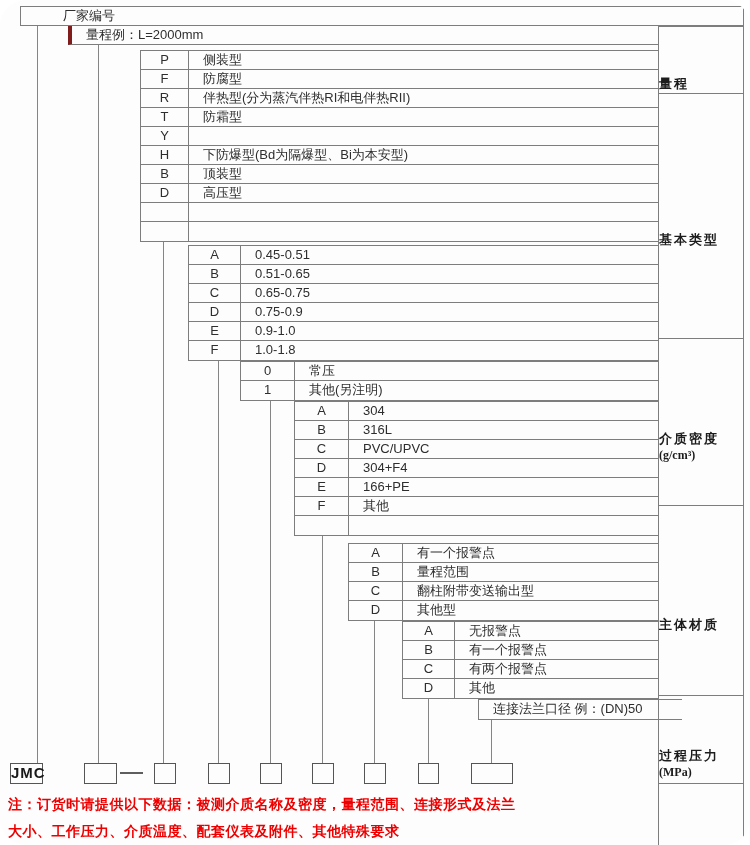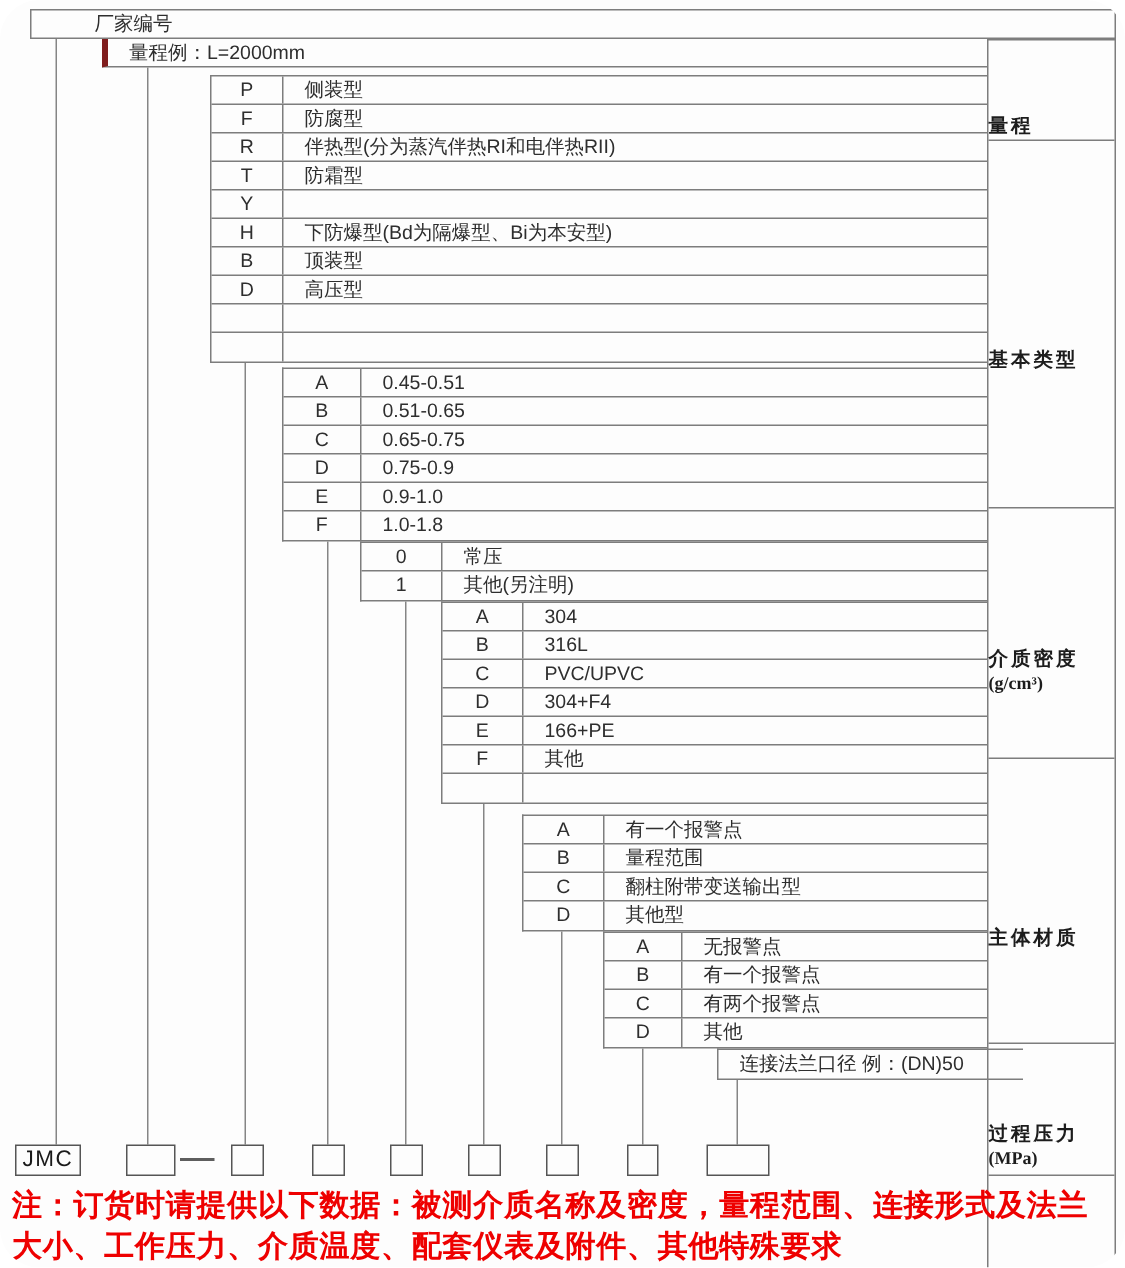--- a/index.html
+++ b/index.html
@@ -30,32 +30,32 @@
   .g-density { left:188px; top:245px; width:470px; height:116px; --cw:52px; }
   .g-pressure{ left:240px; top:361px; width:418px; height:40px;  --cw:54px; }
   .g-material{ left:294px; top:401px; width:364px; height:135px; --cw:54px; }
   .g-display { left:348px; top:543px; width:310px; height:78px;  --cw:54px; }
   .g-alarm   { left:402px; top:621px; width:256px; height:78px;  --cw:52px; }
   .g-flange  { left:454px; top:699px; width:204px; height:21px;margin-left:24px;  --cw:0px; }
   
   .vline{ position:absolute; width:1px; background:#858585; }
   
   .bbox{ position:absolute; top:763px; height:21px; border:1.5px solid #555555; background:transparent; }
-  .jmc{ left:10px; width:44px; font-size:15px; font-weight:normal; text-align:center; line-height:18px; color:#1a1a1a; letter-spacing:1px; }
+  .jmc{ left:10px; width:33px; font-size:15px; font-weight:bold; text-align:center; line-height:18px; color:#1a1a1a; letter-spacing:1px; }
   .b2{ left:84px;  width:33px; }
   .b3{ left:154px; width:22px; }
   .b4{ left:208px; width:22px; }
   .b5{ left:260px; width:22px; }
   .b6{ left:312px; width:22px; }
   .b7{ left:364px; width:22px; }
   .b8{ left:418px; width:21px; }
   .b9{ left:471px; width:42px; }
   .dash{ position:absolute; left:120px; top:772px; width:23px; height:2px; background:#5e5e5e; }
   
-  .note{ position:absolute; left:8px; top:791px; width:736px; color:#ee0000; font-weight:bold; font-size:20px; line-height:27px; letter-spacing:0.5px; }
+  .note{ position:absolute; left:8px; top:791px; width:736px; color:#ee0000; font-weight:bold; font-size:14px; line-height:27px; letter-spacing:0.5px; }
 </style>
 </head>
 <body>
 
 <div class="canvas">
 
   <div class="box row1">
     <span>厂家编号</span>
   </div>
   <div class="row2">

